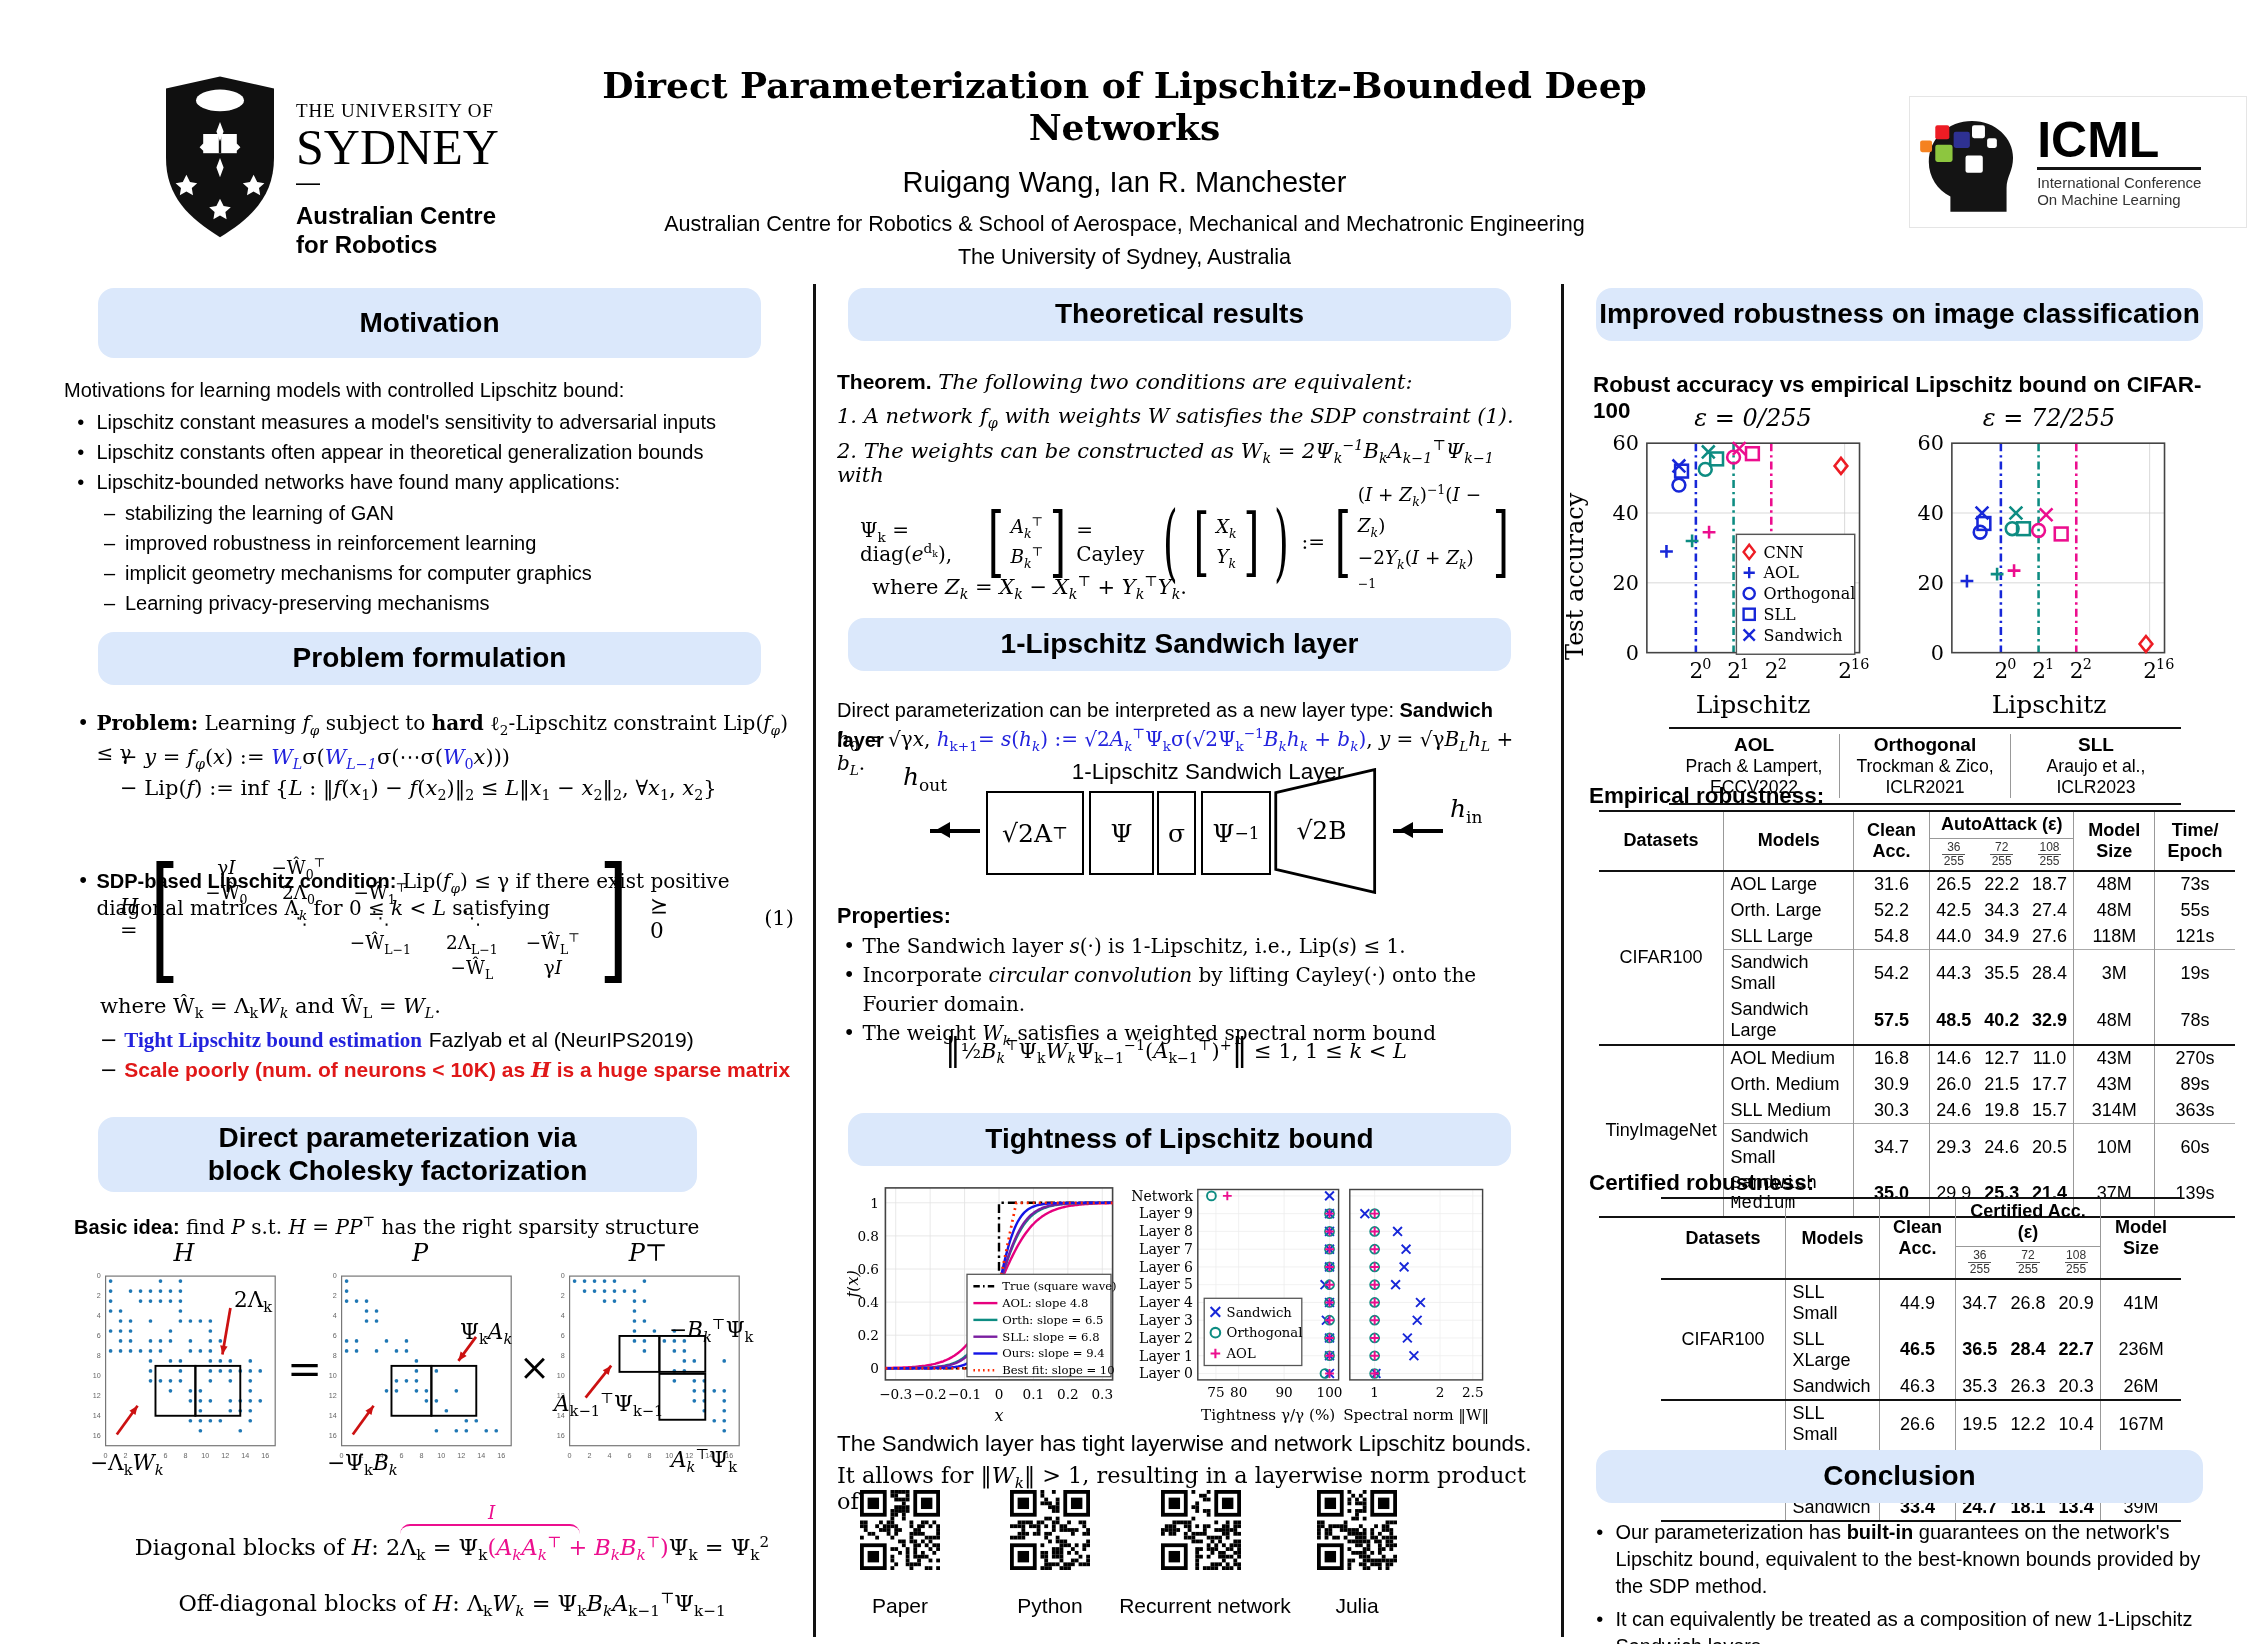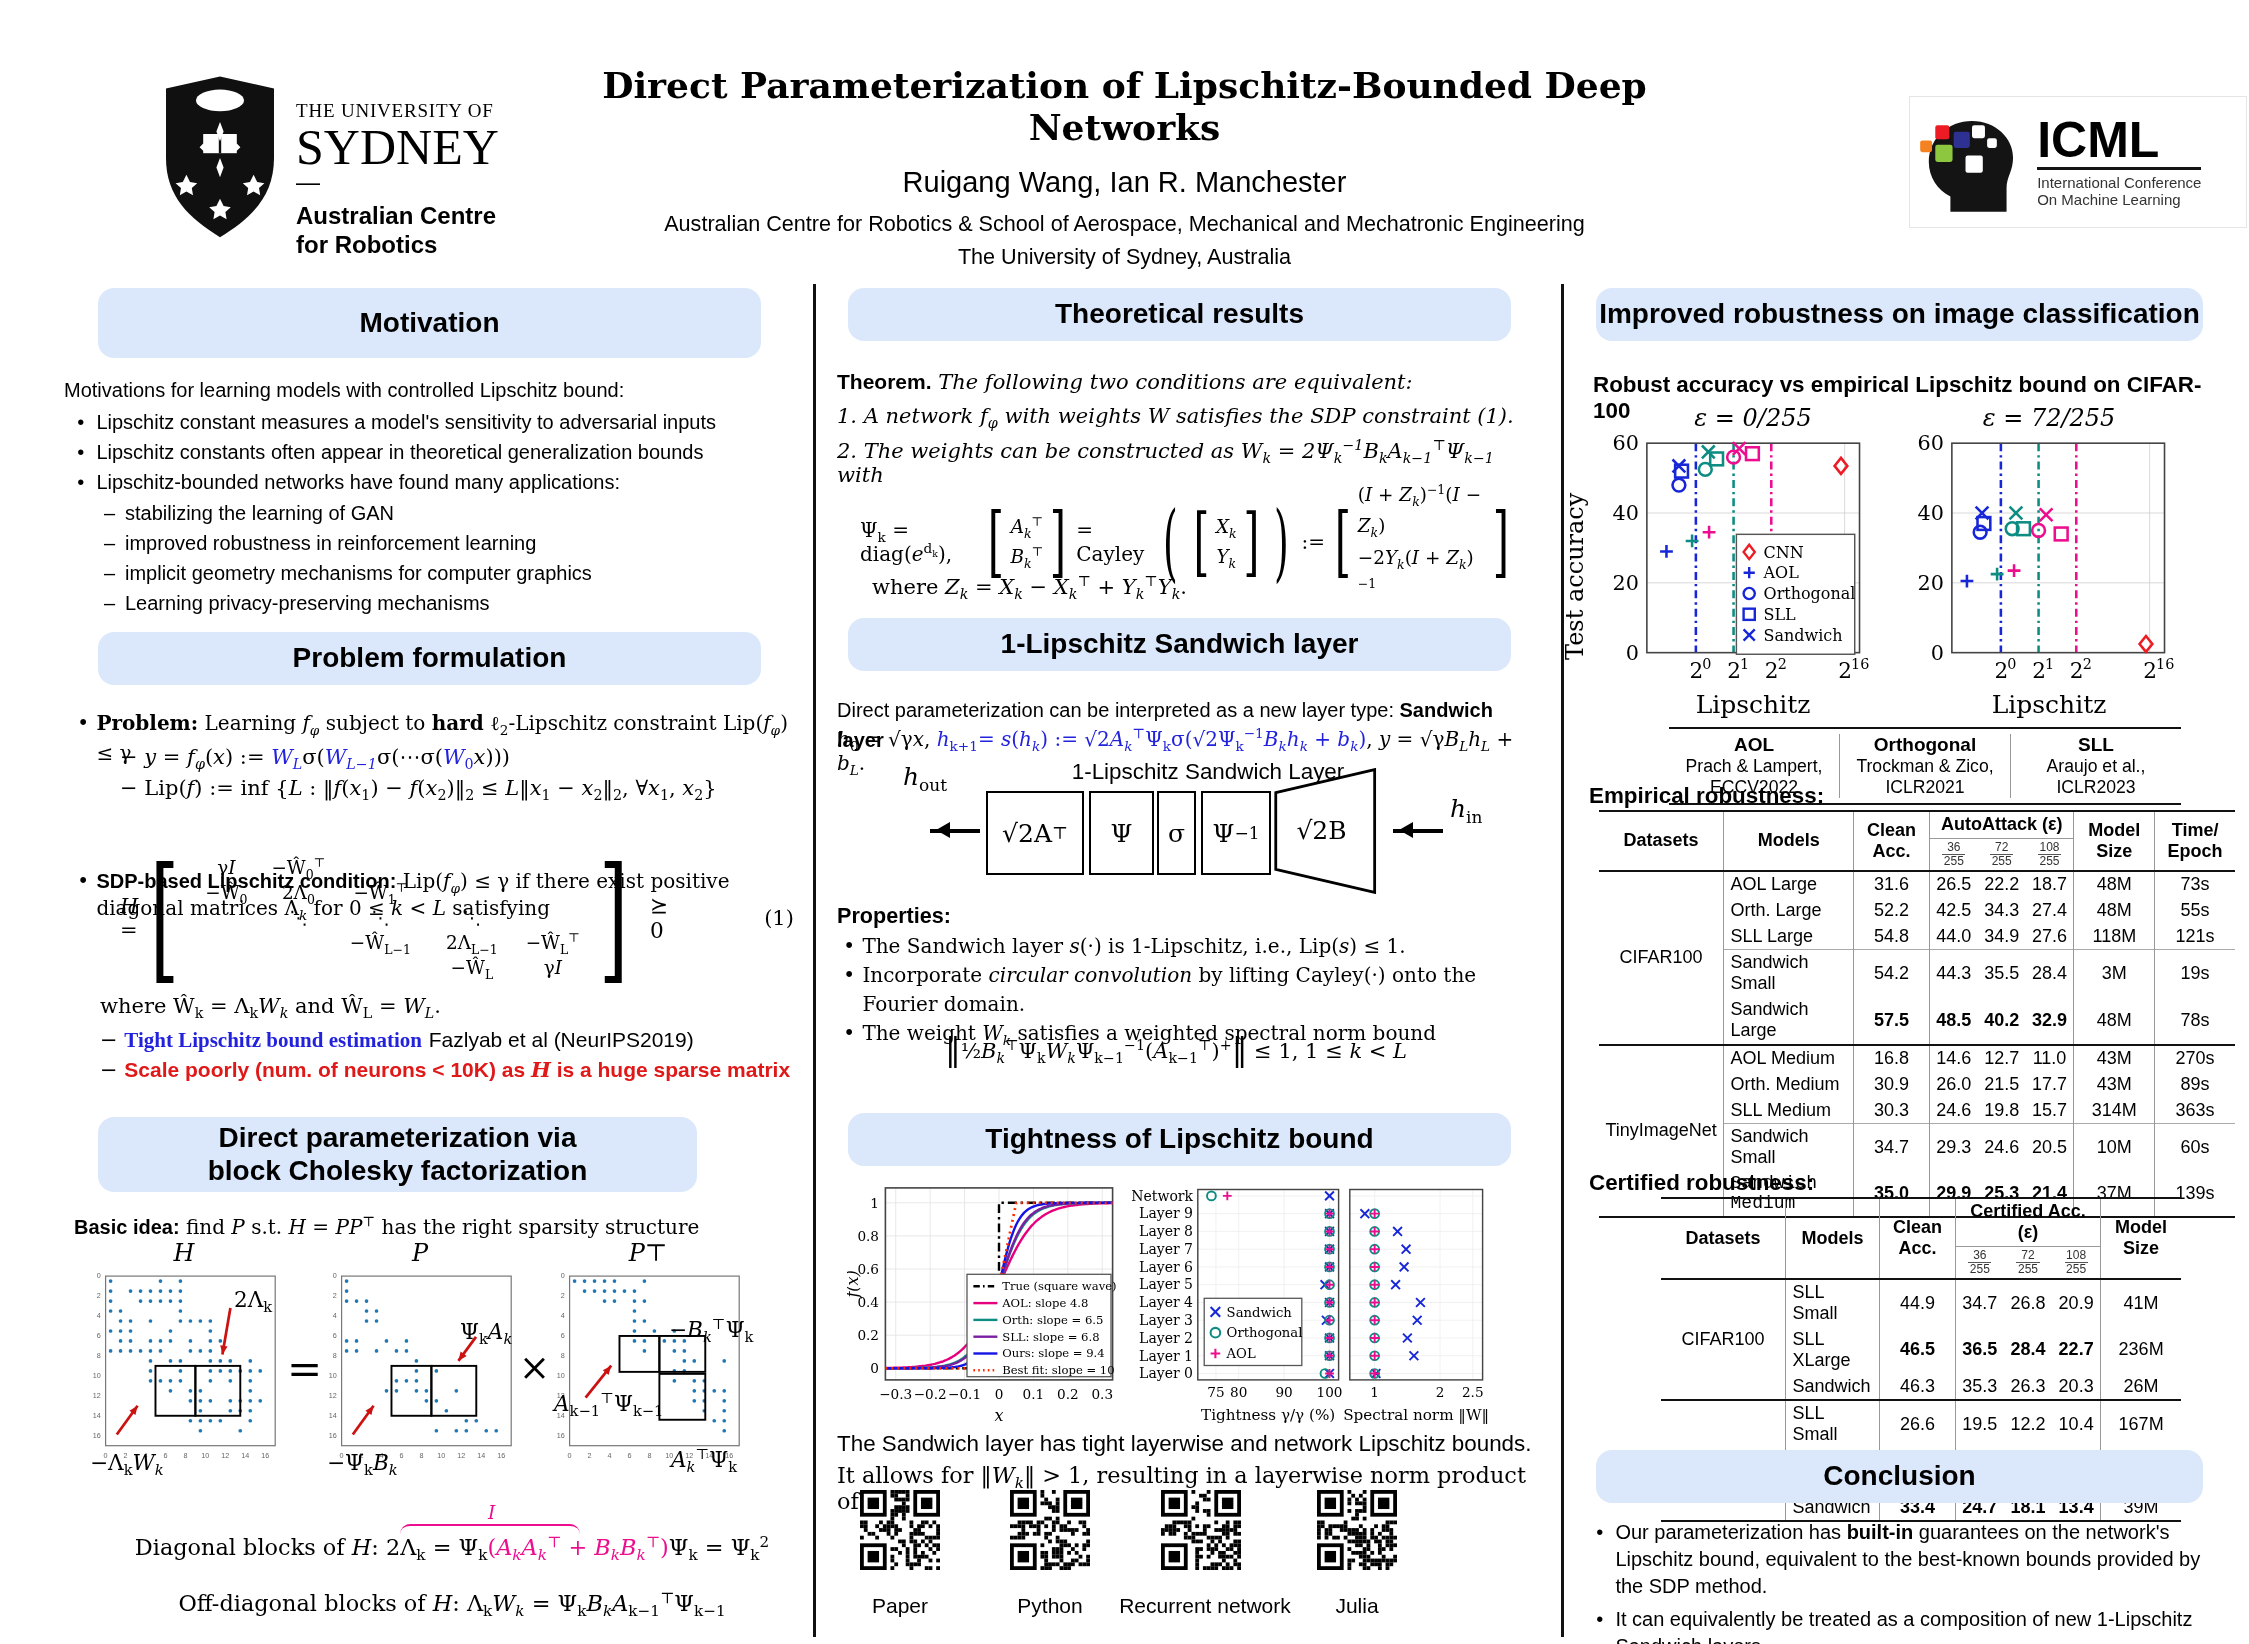--- a/index.html
+++ b/index.html
@@ -1416,21 +1416,21 @@
             <td style="border-right:1.2px solid #999;">34.7</td>
             <td>29.3</td>
             <td>24.6</td>
             <td>20.5</td>
             <td style="border-left:1.2px solid #999;">10M</td>
             <td style="border-left:1.2px solid #999;">60s</td>
           </tr>
           <tr>
             <td style="text-align:left;border-right:1.2px solid #999;font-family:Liberation Mono, monospace;">Sandwich Medium</td>
             <td style="font-weight:bold;border-right:1.2px solid #999;">35.0</td>
-            <td style="font-weight:bold;">29.9</td>
+            <td style="font-weight:normal;">29.9</td>
             <td style="font-weight:bold;">25.3</td>
             <td style="font-weight:bold;">21.4</td>
             <td style="border-left:1.2px solid #999;">37M</td>
             <td style="border-left:1.2px solid #999;">139s</td>
           </tr>
         </tbody>
       </table>
     </div>
 
   <div class="abs" style="left:1589px;top:1170px;font-weight:bold;font-size:22.4px;">Certified robustness:</div>

